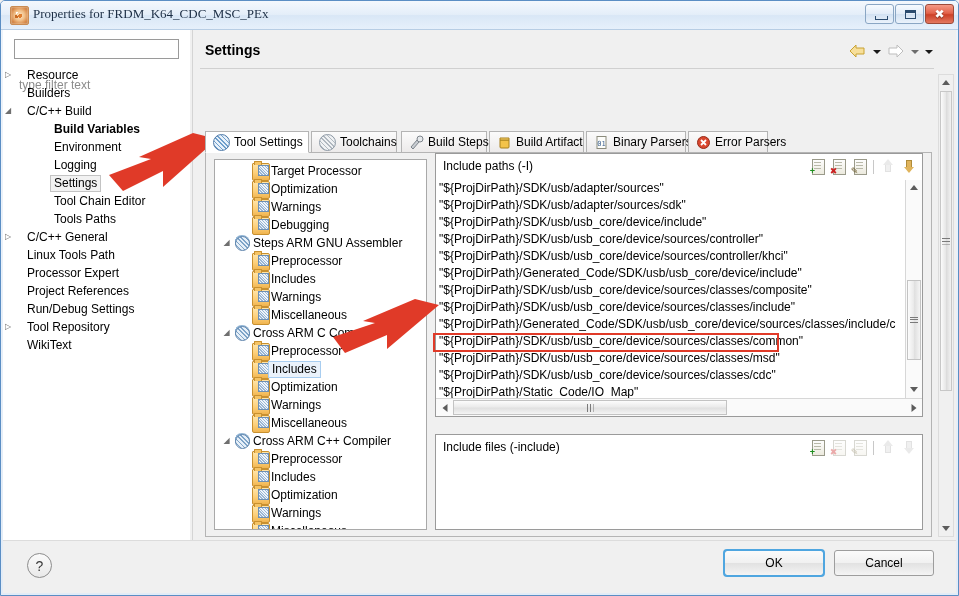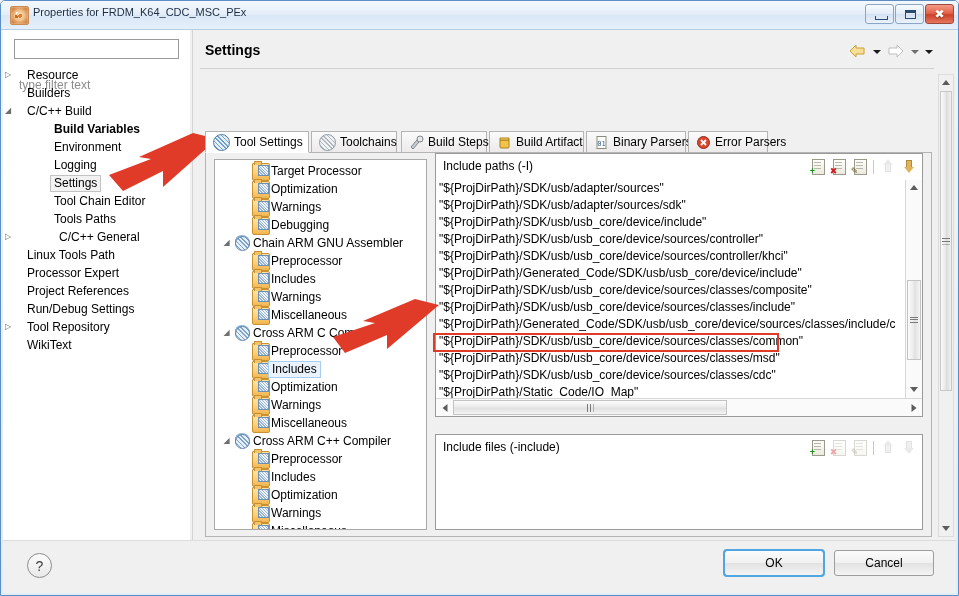--- a/index.html
+++ b/index.html
@@ -30,22 +30,22 @@
     box-shadow:inset 0 0 2px #fff6e0;
   }
   .title-icon:before{
     content:"";position:absolute;left:3px;top:3px;width:9px;height:9px;
     background:
       radial-gradient(circle at 30% 30%,#fff 0 1px,transparent 1px),
       radial-gradient(circle at 70% 65%,#e07d2e 0 2px,transparent 2px),
       radial-gradient(circle at 25% 75%,#c96a24 0 1.5px,transparent 1.5px);
   }
   .title-text{
-    position:absolute;left:32px;top:5px;font-size:11px;color:#1b2d44;
-    font-family:Liberation Sans, sans-serif;white-space:nowrap;
+    position:absolute;left:32px;top:5px;font-size:13px;color:#1b2d44;
+    font-family:Liberation Serif, serif;white-space:nowrap;
   }
   .winbtns{position:absolute;right:4px;top:3px;display:flex;gap:1px;}
   .winbtn{
     width:29px;height:20px;box-sizing:border-box;
     border:1px solid #8aa6c4;border-radius:3px;
     background:linear-gradient(to bottom,#f7fbff 0%,#e2ecf8 50%,#d2e1f2 51%,#eaf2fb 100%);
     position:relative;cursor:default;
   }
   .winbtn.close{
     border-color:#9c4a39;
@@ -255,21 +255,21 @@
           <span class="lbl" style="left: 51px;">Settings</span>
         </div>
         <div class="tnode">
           <span class="lbl" style="left: 51px;">Tool Chain Editor</span>
         </div>
         <div class="tnode">
           <span class="lbl" style="left: 51px;">Tools Paths</span>
         </div>
         <div class="tnode">
           <span class="arw" style="left: 0px;">▷</span>
-          <span class="lbl" style="left: 24px; margin-left: 32px;">C/C++ General</span>
+          <span class="lbl" style="left: 24px;">C/C++ General</span>
         </div>
         <div class="tnode">
           <span class="lbl" style="left: 24px;">Linux Tools Path</span>
         </div>
         <div class="tnode">
           <span class="lbl" style="left: 24px;">Processor Expert</span>
         </div>
         <div class="tnode">
           <span class="lbl" style="left: 24px;">Project References</span>
         </div>
@@ -375,21 +375,21 @@
               <span class="ico ic-folder" style="left: 37px;"></span>
               <span class="lbl" style="left: 56px;">Warnings</span>
             </div>
             <div class="tt-node">
               <span class="ico ic-folder" style="left: 37px;"></span>
               <span class="lbl" style="left: 56px;">Debugging</span>
             </div>
             <div class="tt-node">
               <span class="arw" style="left: 6px;">◢</span>
               <span class="ico ic-tool" style="left: 19px;"></span>
-              <span class="lbl" style="left: 38px;">Chain ARM GNU Assembler</span>
+              <span class="lbl" style="left: 38px;">Steps ARM GNU Assembler</span>
             </div>
             <div class="tt-node">
               <span class="ico ic-folder" style="left: 37px;"></span>
               <span class="lbl" style="left: 56px;">Preprocessor</span>
             </div>
             <div class="tt-node">
               <span class="ico ic-folder" style="left: 37px;"></span>
               <span class="lbl" style="left: 56px;">Includes</span>
             </div>
             <div class="tt-node">

